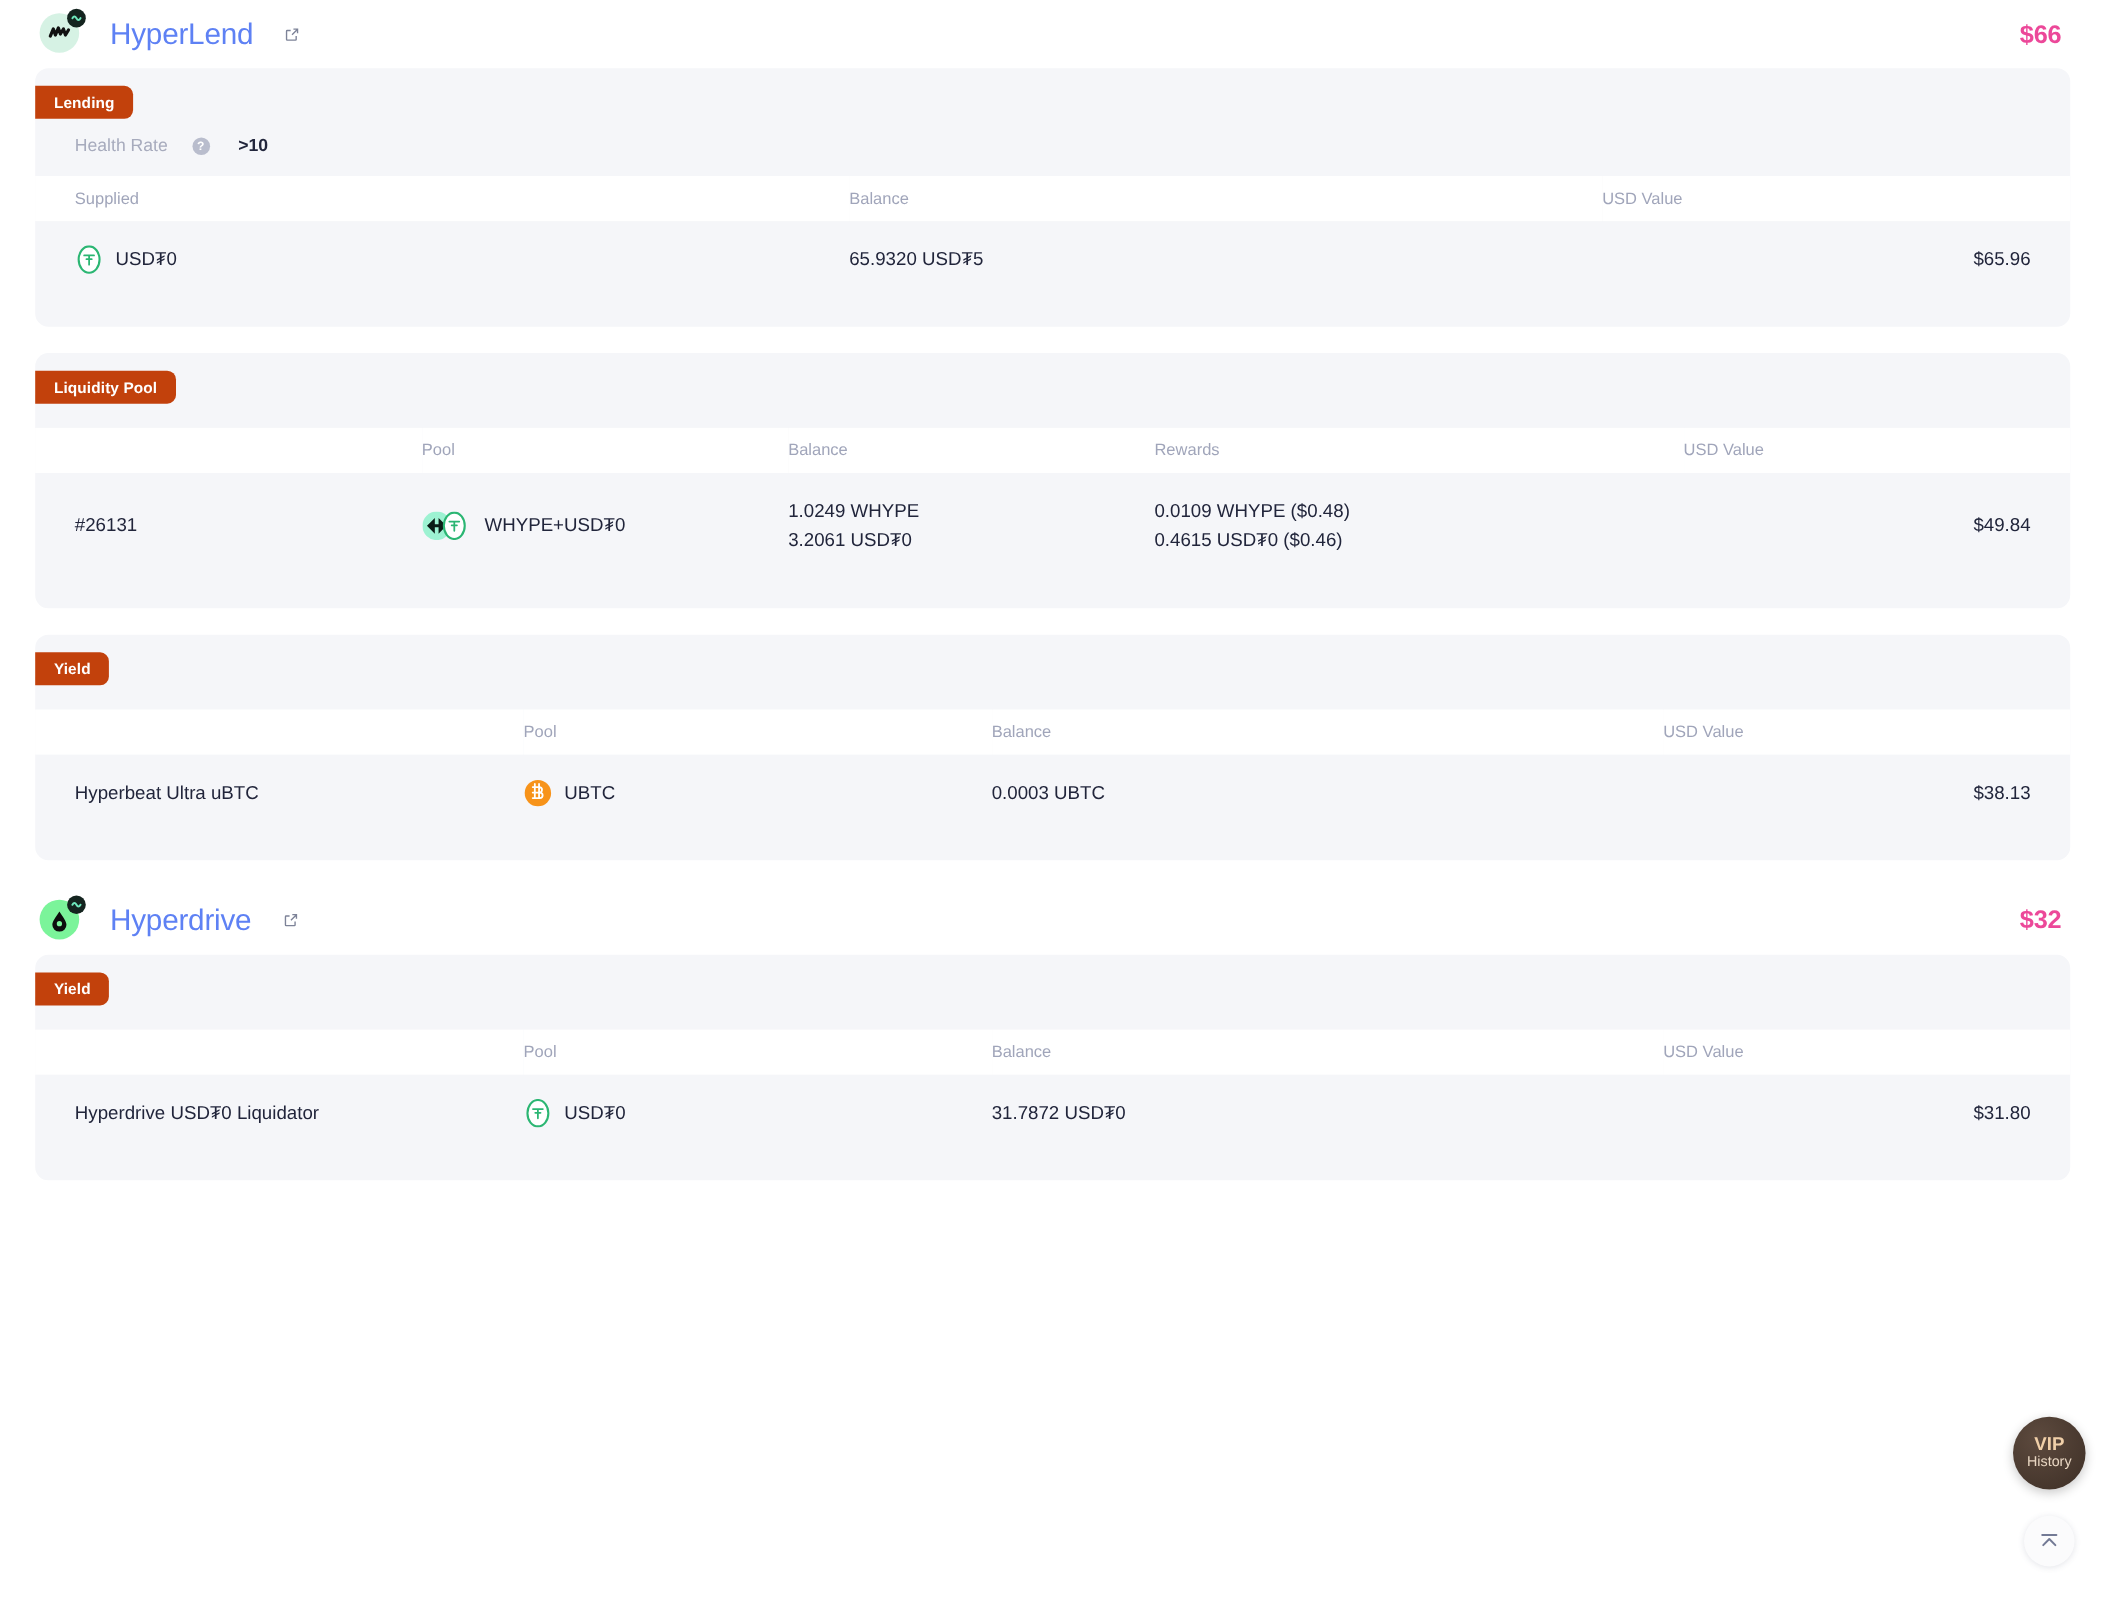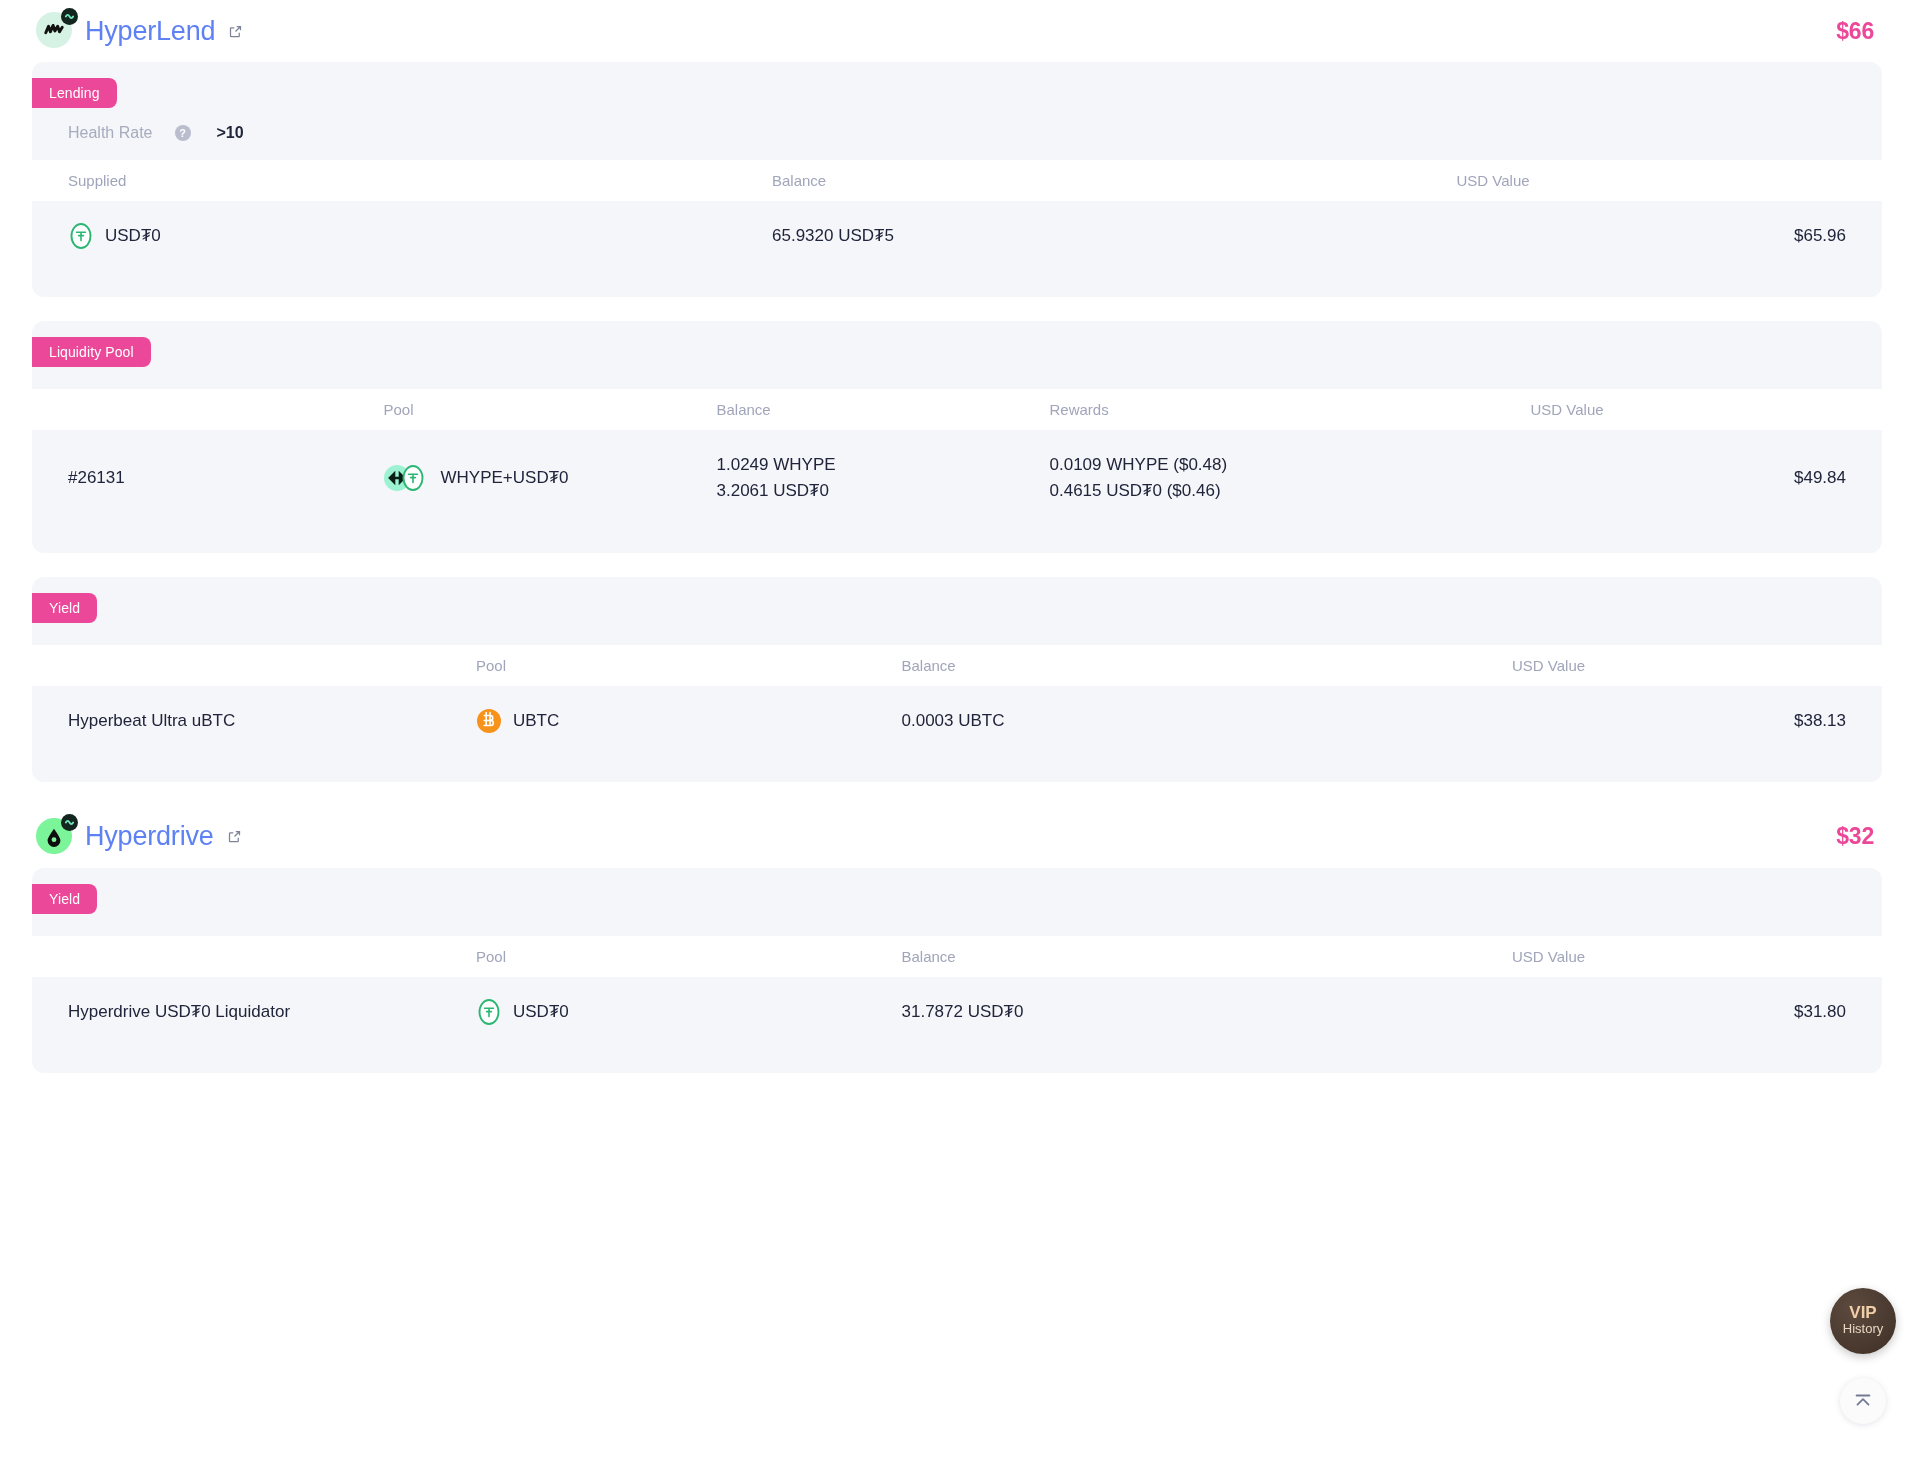--- a/index.html
+++ b/index.html
@@ -14,21 +14,21 @@
   .page { padding: 0 32px 0 32px; }
 
   
   .protocol { margin-bottom: 24px; }
 
   .proto-head {
     display: flex; align-items: center;
     height: 62px;
     padding: 0 8px 0 4px;
   }
-  .proto-ident { display: flex; align-items: center; gap: 11px; }
+  .proto-ident { display: flex; align-items: center; gap: 26px; }
 
   .logo-wrap { position: relative; width: 38px; height: 38px; flex: none; }
   .logo {
     width: 36px; height: 36px; border-radius: 50%;
     display: flex; align-items: center; justify-content: center;
     overflow: hidden;
   }
   .chain-badge {
     position: absolute; top: -4px; right: -4px;
     width: 17px; height: 17px; border-radius: 50%;
@@ -52,23 +52,23 @@
   .card {
     background: #f5f6f9;
     border-radius: 12px;
     padding: 0 0 26px 0;
     position: relative;
   }
 
   .tag-row { padding: 16px 0 0 0; }
   .tag {
     display: inline-block;
-    background: #ec4899;
+    background: #c2410c;
     color: #ffffff;
-    font-size: 14px; font-weight: 400;
+    font-size: 14px; font-weight: 700;
     padding: 7px 17px;
     border-radius: 0 8px 8px 0;
     letter-spacing: 0.1px;
   }
 
   .health {
     display: flex; align-items: center; gap: 22px;
     padding: 16px 0 18px 36px;
   }
   .health-label { font-size: 16px; color: #a7abbd; }

